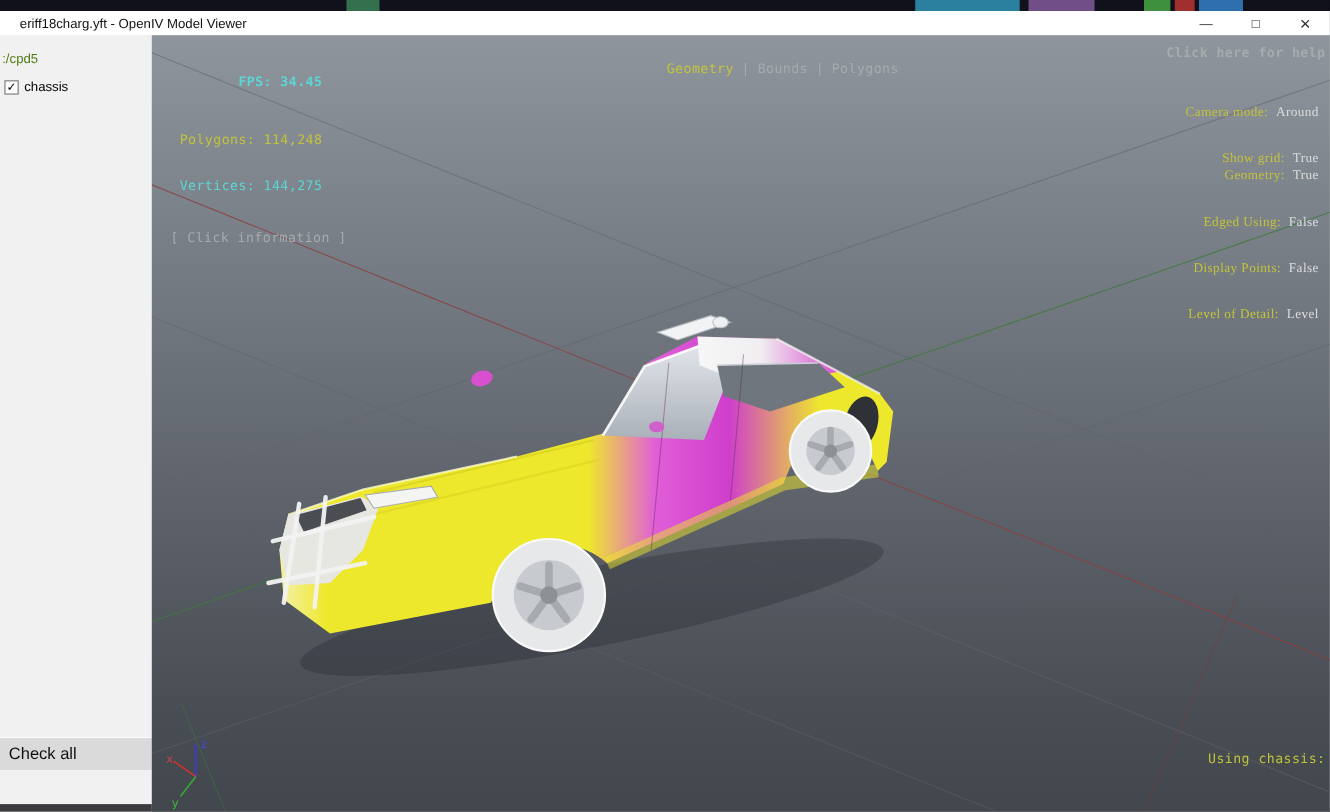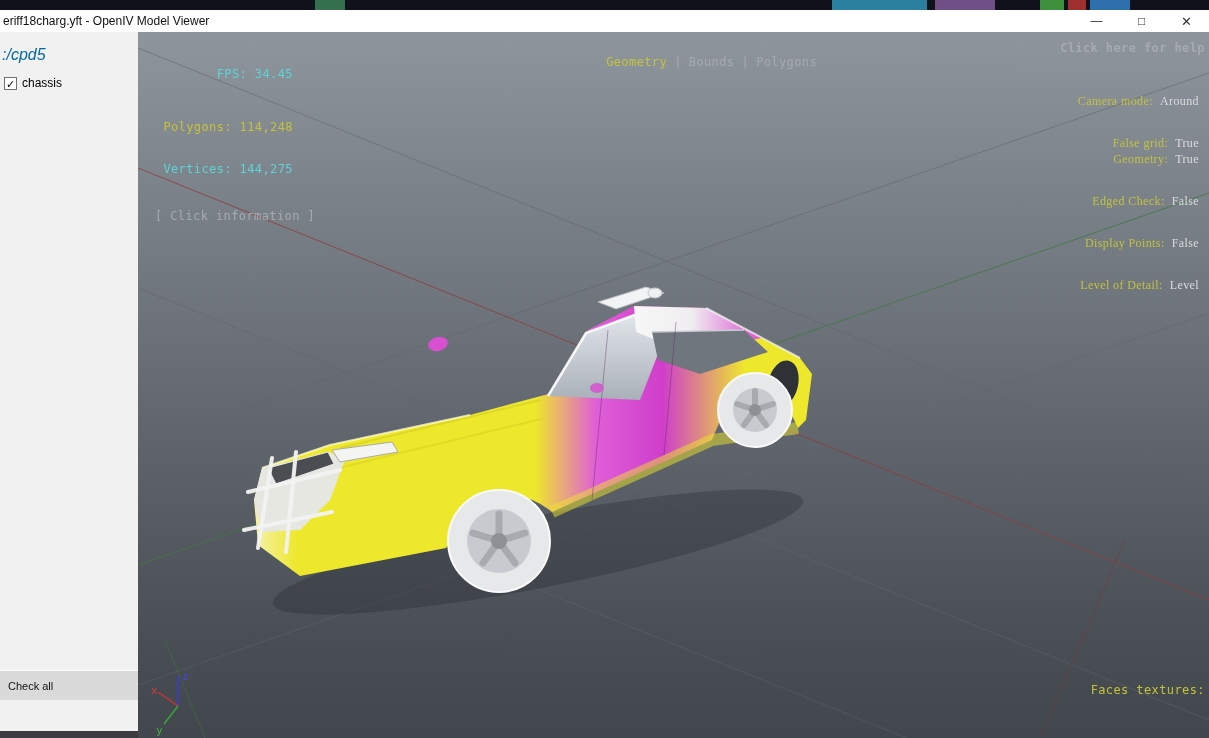--- a/index.html
+++ b/index.html
@@ -3,45 +3,45 @@
 <meta charset="utf-8">
 <style>
   html,body{margin:0;padding:0;background:#000;}
   .screen{position:relative;width:1209px;height:738px;overflow:hidden;font-family:"Liberation Sans",sans-serif;background:#101018;}
   
   .desktop-sliver{position:absolute;left:0;top:0;width:1209px;height:10px;background:#11111c;}
   .desktop-sliver .frag{position:absolute;top:0;height:10px;}
   
   .window{position:absolute;left:0;top:10px;width:1209px;height:728px;display:flex;flex-direction:column;background:#f0f0f0;}
   .titlebar{height:22px;background:#ffffff;display:flex;align-items:center;font-size:12px;color:#111;flex:0 0 22px;}
-  .titlebar .title{padding-left:3px;white-space:nowrap;overflow:hidden;flex:1;}
+  .titlebar .title{padding-left:18px;white-space:nowrap;overflow:hidden;flex:1;}
   .winbtns{display:flex;height:22px;}
   .winbtn{width:45px;height:22px;display:flex;align-items:center;justify-content:center;font-size:12px;color:#333;cursor:default;}
   .winbtn.close{font-size:13px;}
   .body{flex:1;display:flex;min-height:0;}
   
   .sidebar{width:138px;background:#f1f1f1;position:relative;flex:0 0 138px;}
-  .side-path{padding:14px 4px 10px 2px;font-size:16px;color:#0369a1;white-space:nowrap;overflow:hidden;font-style:italic;}
+  .side-path{padding:14px 4px 10px 2px;font-size:12px;color:#4d7c0f;white-space:nowrap;overflow:hidden;}
   .tree-item{display:flex;align-items:center;gap:5px;padding:2px 4px;font-size:12px;color:#000;cursor:default;}
   .checkbox{width:13px;height:13px;background:#fff;border:1px solid #707070;font-size:11px;line-height:12px;text-align:center;color:#000;box-sizing:border-box;flex:0 0 13px;}
-  .side-btn{position:absolute;left:0;width:138px;height:30px;line-height:30px;background:#dadada;border-top:1px solid #fbfbfb;font-size:11px;color:#111;padding-left:8px;box-sizing:border-box;cursor:default;}
+  .side-btn{position:absolute;left:0;width:138px;height:30px;line-height:30px;background:#dadada;border-top:1px solid #fbfbfb;font-size:15px;color:#111;padding-left:8px;box-sizing:border-box;cursor:default;}
   .side-btn.check{bottom:38px;}
   .side-btn.uncheck{bottom:7px;}
   .side-dark{position:absolute;left:0;bottom:0;width:138px;height:7px;background:#3c3c40;}
   
   .viewport{flex:1;position:relative;overflow:hidden;background:linear-gradient(180deg,#8f959d 0%,#7a8088 25%,#62676f 55%,#4a4e55 85%,#42464d 100%);}
   .viewport svg.scene{position:absolute;left:0;top:0;width:100%;height:100%;}
   .ov{position:absolute;font-family:"DejaVu Sans Mono",monospace;font-size:12px;letter-spacing:.4px;white-space:pre;}
   .c-yel{color:var(--overlay-yellow);}
   .c-cyn{color:var(--overlay-cyan);}
   .c-val{color:var(--overlay-value);}
   .c-mut{color:var(--overlay-muted);}
   .c-grn{color:var(--texture-green);}
   .stats{left:17px;top:7px;width:138px;text-align:right;line-height:14px;}
-  .stats .fps{margin-bottom:11px;}
+  .stats .fps{margin-bottom:11px;font-weight:bold;}
   .stats .more{margin-top:5px;}
   .modes{top:9px;left:50%;transform:translateX(-50%);}
   .help{top:9px;right:4px;font-weight:bold;}
   .set-top{top:34px;right:10px;text-align:right;line-height:14px;}
   .set-render{top:92px;right:10px;text-align:right;line-height:14px;}
   .textures{top:613px;right:4px;text-align:right;line-height:18px;}
   .set-row span{cursor:default;font-family:Liberation Serif, serif;}
   .gapch{display:inline-block;width:7px;}
 </style>
 </head>
@@ -201,32 +201,32 @@
         </div>
 
         <div class="ov modes">
           <span class="c-yel">Geometry</span><span class="gapch"></span><span class="c-mut">|</span><span class="gapch"></span><span class="c-mut">Bounds</span><span class="gapch"></span><span class="c-mut">|</span><span class="gapch"></span><span class="c-mut">Polygons</span>
         </div>
 
         <div class="ov help c-mut">Click here for help</div>
 
         <div class="ov set-top">
           <div class="set-row"><span class="c-yel">Camera mode:</span><span class="gapch"></span><span class="c-val">Around</span></div>
-          <div class="set-row"><span class="c-yel">False grid:</span><span class="gapch"></span><span class="c-val">True</span></div>
+          <div class="set-row"><span class="c-yel">Show grid:</span><span class="gapch"></span><span class="c-val">True</span></div>
         </div>
 
         <div class="ov set-render">
           <div class="set-row"><span class="c-yel">Geometry:</span><span class="gapch"></span><span class="c-val">True</span></div>
-          <div class="set-row"><span class="c-yel">Edged Check:</span><span class="gapch"></span><span class="c-val">False</span></div>
+          <div class="set-row"><span class="c-yel">Edged Using:</span><span class="gapch"></span><span class="c-val">False</span></div>
           <div class="set-row"><span class="c-yel">Display Points:</span><span class="gapch"></span><span class="c-val">False</span></div>
           <div class="set-row"><span class="c-yel">Level of Detail:</span><span class="gapch"></span><span class="c-val">Level</span></div>
         </div>
 
         <div class="ov textures">
-          <div class="c-yel">Faces textures:</div>
+          <div class="c-yel">Using chassis:</div>
           <div class="tex-row"><span class="c-grn">vehshare_worn.ytd</span><span class="gapch"></span><span class="c-mut">[-]</span></div>
           
           
           
         </div>
 
       </div>
     </div>
   </div>
 </div>

